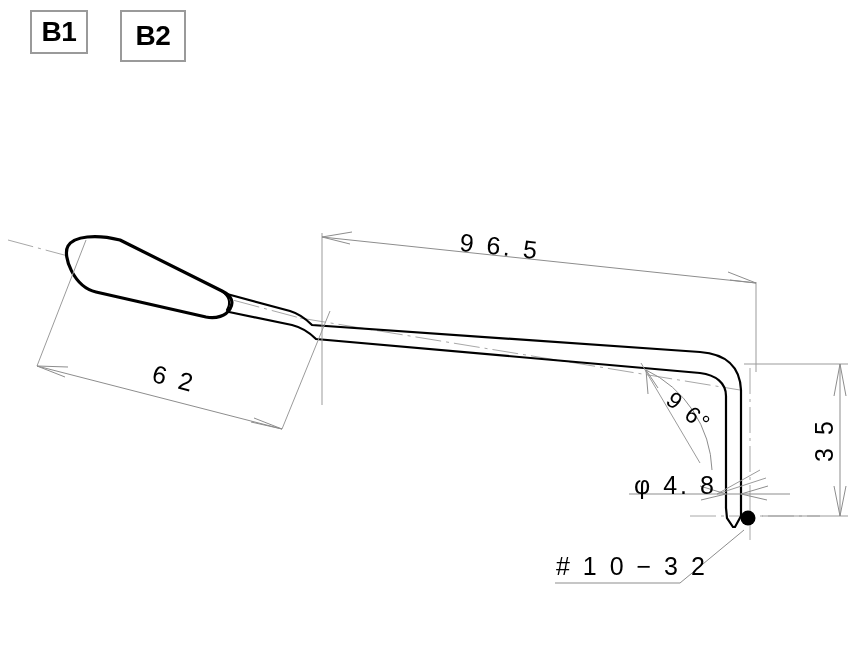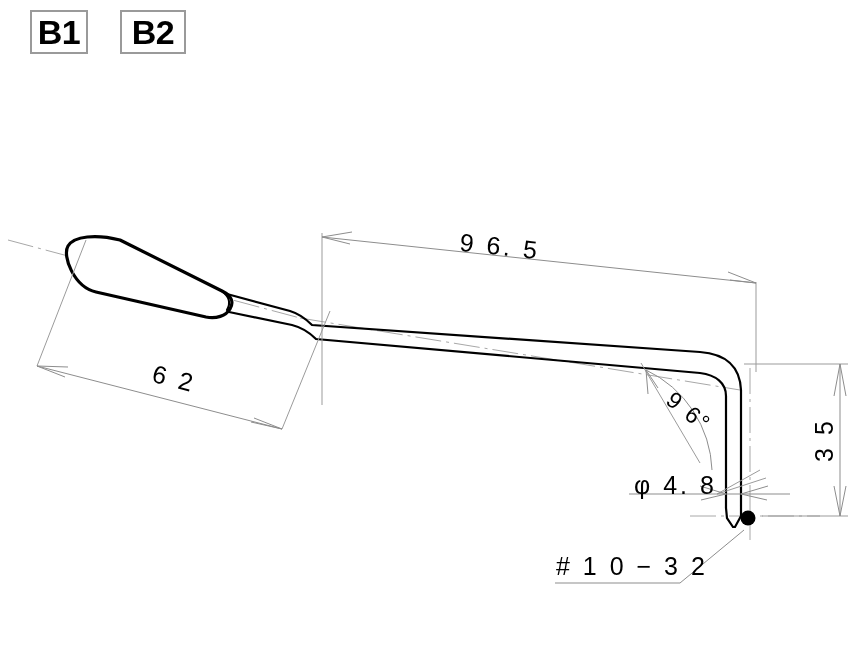--- a/index.html
+++ b/index.html
@@ -23,27 +23,27 @@
   }
   .part-tag {
     position: absolute;
     box-sizing: border-box;
     background: #ffffff;
     border: 2px solid #9a9a9a;
     display: flex;
     align-items: center;
     justify-content: center;
     font-weight: bold;
-    font-size: 34px;
+    font-size: 28px;
     color: #000000;
     letter-spacing: -0.5px;
     font-family: "Liberation Sans", sans-serif;
   }
   #tag-b1 { left: 30px; top: 10px; width: 58px; height: 44px; }
-  #tag-b2 { left: 120px; top: 10px; width: 66px; height: 44px; }
+  #tag-b2 { left: 120px; top: 10px; width: 66px; height: 52px; }
 
   svg#figure {
     position: absolute;
     left: 0;
     top: 0;
     width: 865px;
     height: 660px;
   }
   .outline {
     fill: #ffffff;

